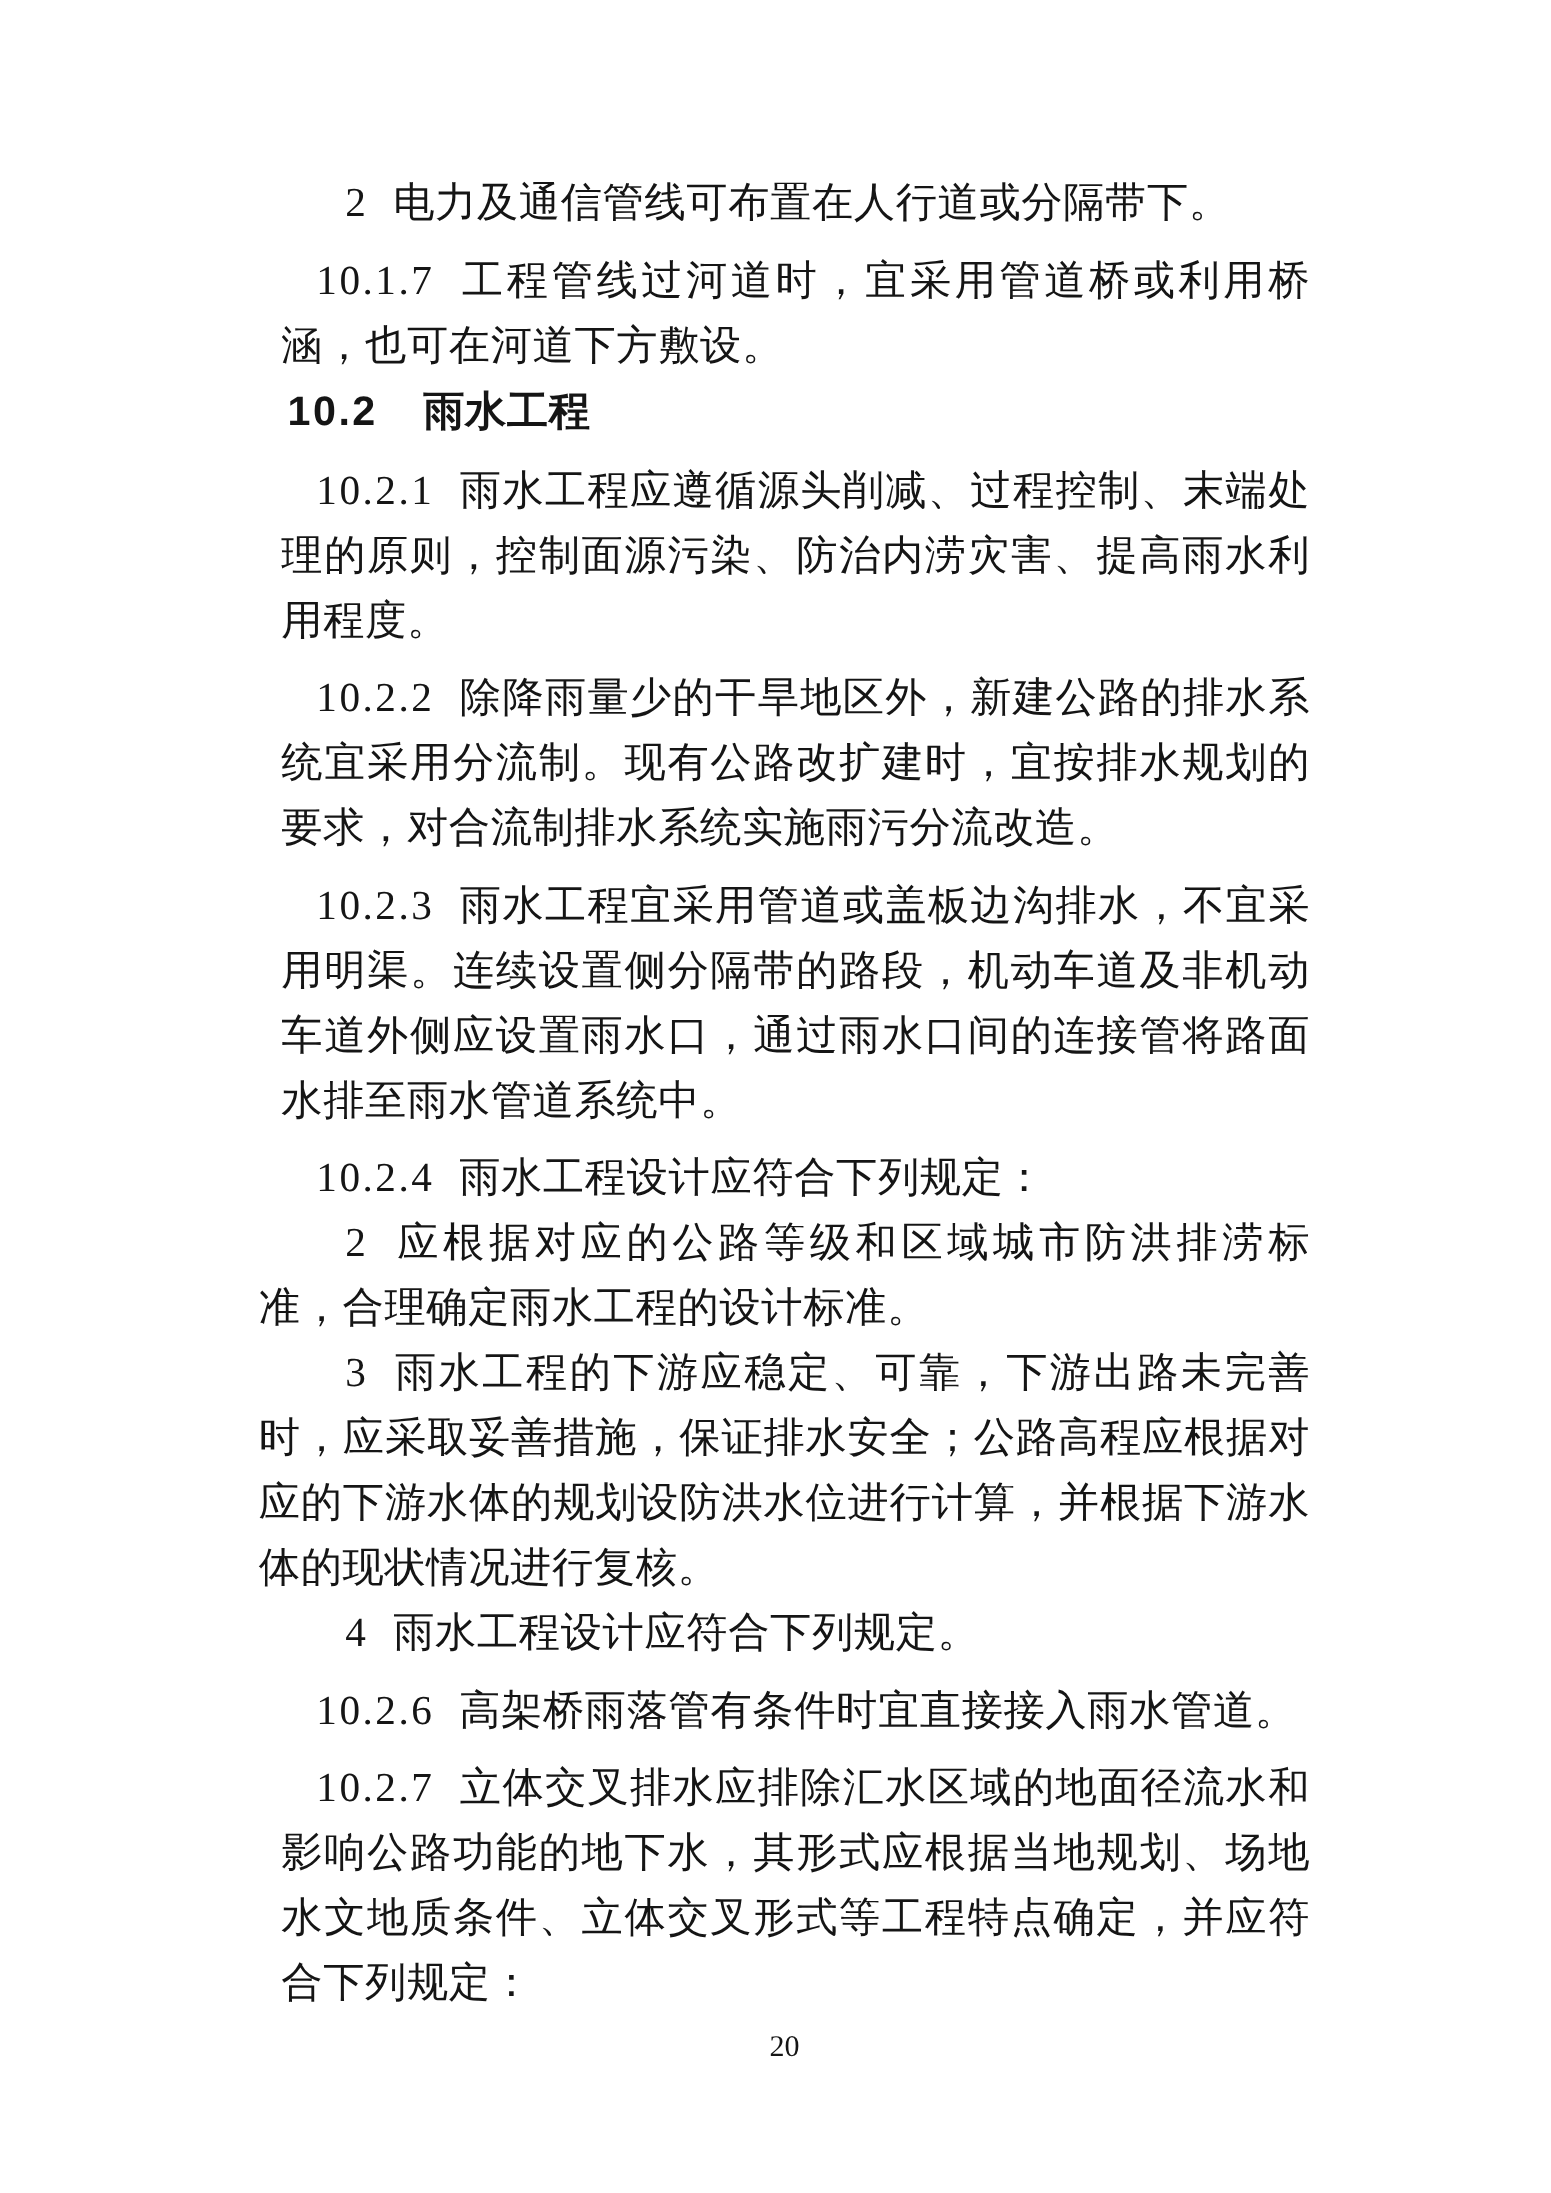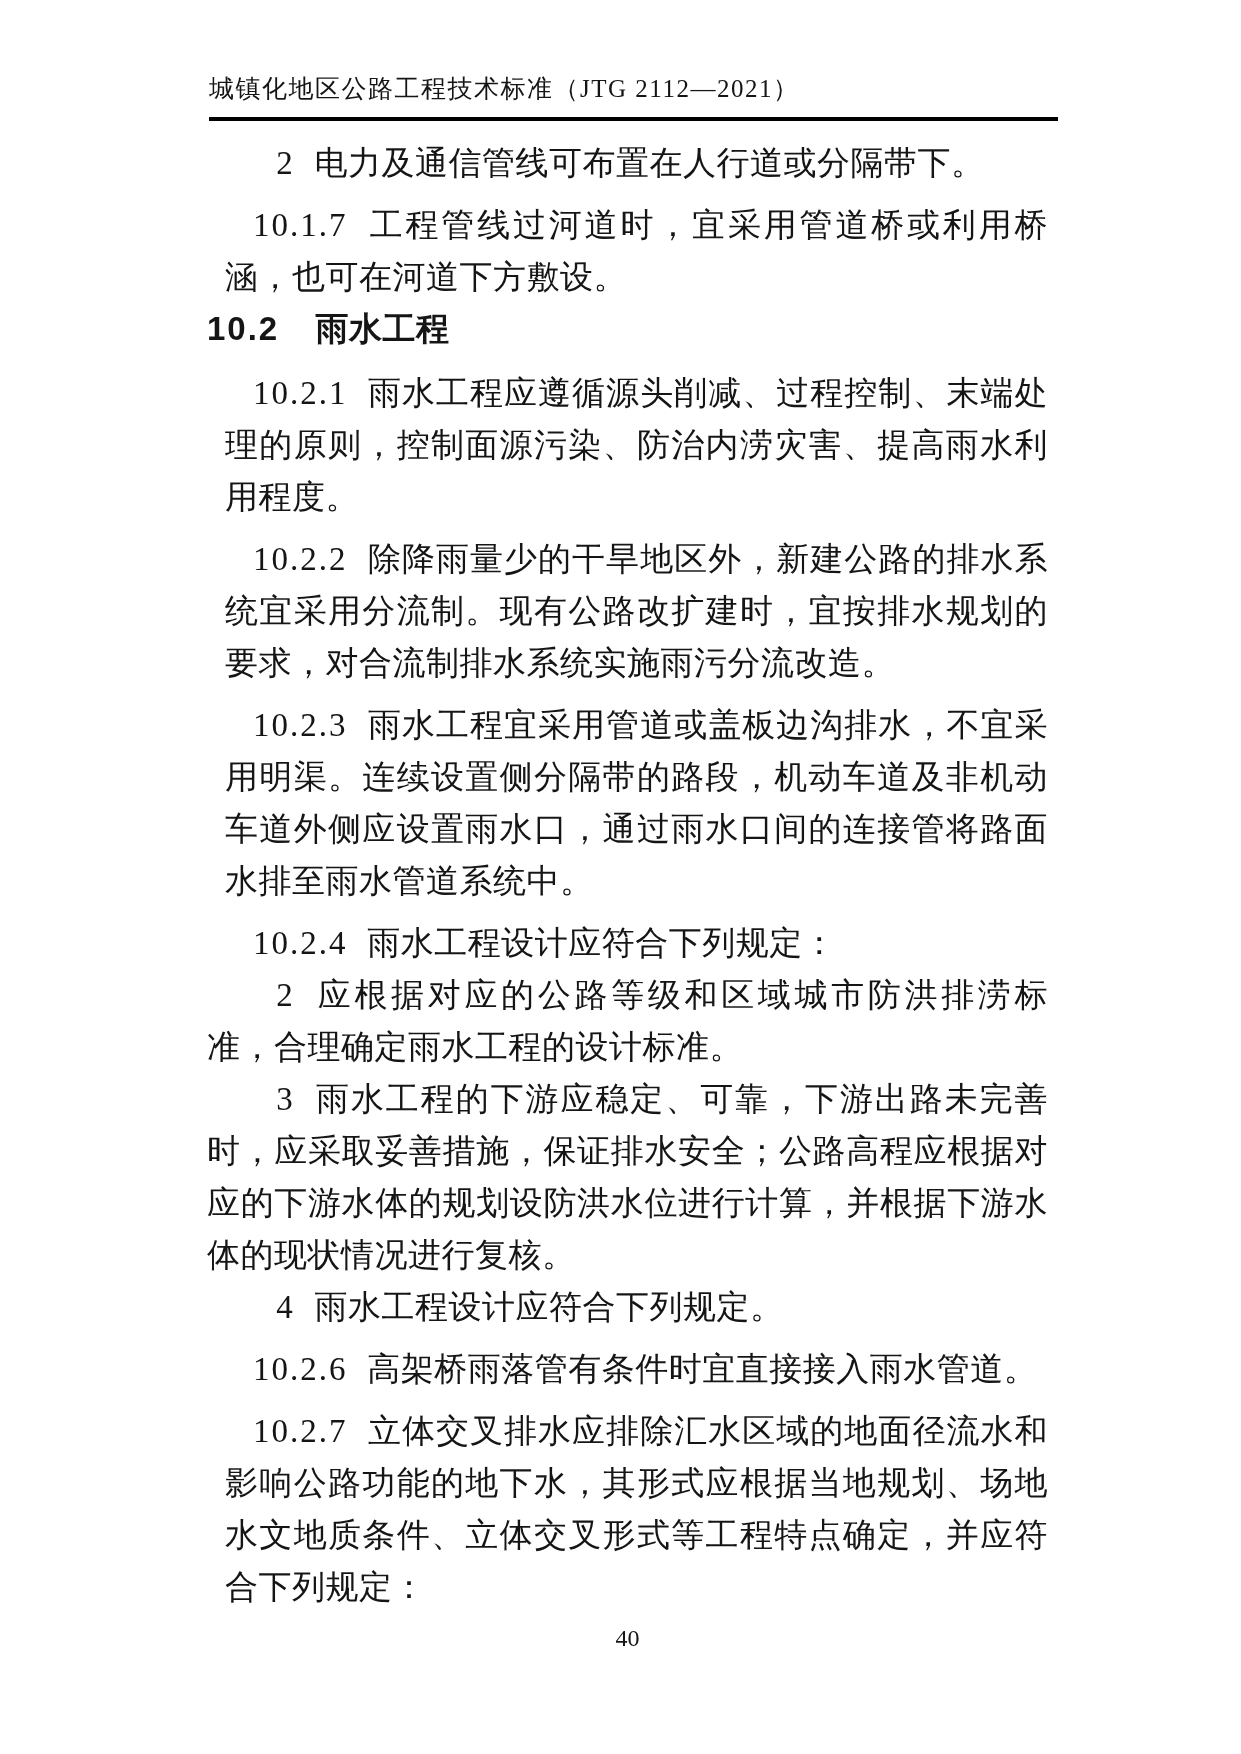--- a/index.html
+++ b/index.html
@@ -58,44 +58,40 @@
     font-family: "Liberation Serif", "DejaVu Serif", serif;
   }
   .section-heading {
     margin: 20px 0 12px 0;
     font-family: "Liberation Sans", "DejaVu Sans", sans-serif;
     font-weight: bold;
     font-size: 27px;
     line-height: 44px;
     letter-spacing: 1px;
   }
-  .section-heading .section-num { margin-right: 1.1em; letter-spacing: 2px; }
+  .section-heading .section-num { margin-right: 1.1em; letter-spacing: 2px; margin-left: 23px; }
   
   .page-footer {
     position: absolute;
     left: 207px;
     top: 1620px;
     width: 841px;
     text-align: center;
   }
   .page-footer .page-number {
     font-size: 24px;
     line-height: 36px;
     font-family: "Liberation Serif", "DejaVu Serif", serif;
   }
 </style>
 </head>
 <body>
 
 <div class="page">
 
-  <div class="running-header">
-    <div class="header-title">城镇化地区公路工程技术标准（JTG 2112—2021）</div>
-    <div class="header-rule"></div>
-  </div>
 
   <div class="content">
 
     <p class="sub-item"><span class="item-num">2</span><span>电力及通信管线可布置在人行道或分隔带下。</span></p>
 
     <p class="clause"><span class="clause-num">10.1.7</span><span>工程管线过河道时，宜采用管道桥或利用桥涵，也可在河道下方敷设。</span></p>
 
     <p class="section-heading"><span class="section-num">10.2</span><span>雨水工程</span></p>
 
     <p class="clause first-clause-gap"><span class="clause-num">10.2.1</span><span>雨水工程应遵循源头削减、过程控制、末端处理的原则，控制面源污染、防治内涝灾害、提高雨水利用程度。</span></p>
@@ -114,16 +110,16 @@
     <p class="sub-item"><span class="item-num">4</span><span>雨水工程设计应符合下列规定。</span></p>
 
 
     <p class="clause"><span class="clause-num">10.2.6</span><span>高架桥雨落管有条件时宜直接接入雨水管道。</span></p>
 
     <p class="clause"><span class="clause-num">10.2.7</span><span>立体交叉排水应排除汇水区域的地面径流水和影响公路功能的地下水，其形式应根据当地规划、场地水文地质条件、立体交叉形式等工程特点确定，并应符合下列规定：</span></p>
 
   </div>
 
   <div class="page-footer">
-    <div class="page-number">40</div>
+    <div class="page-number">20</div>
   </div>
 
 </div>
 
 </body></html>

